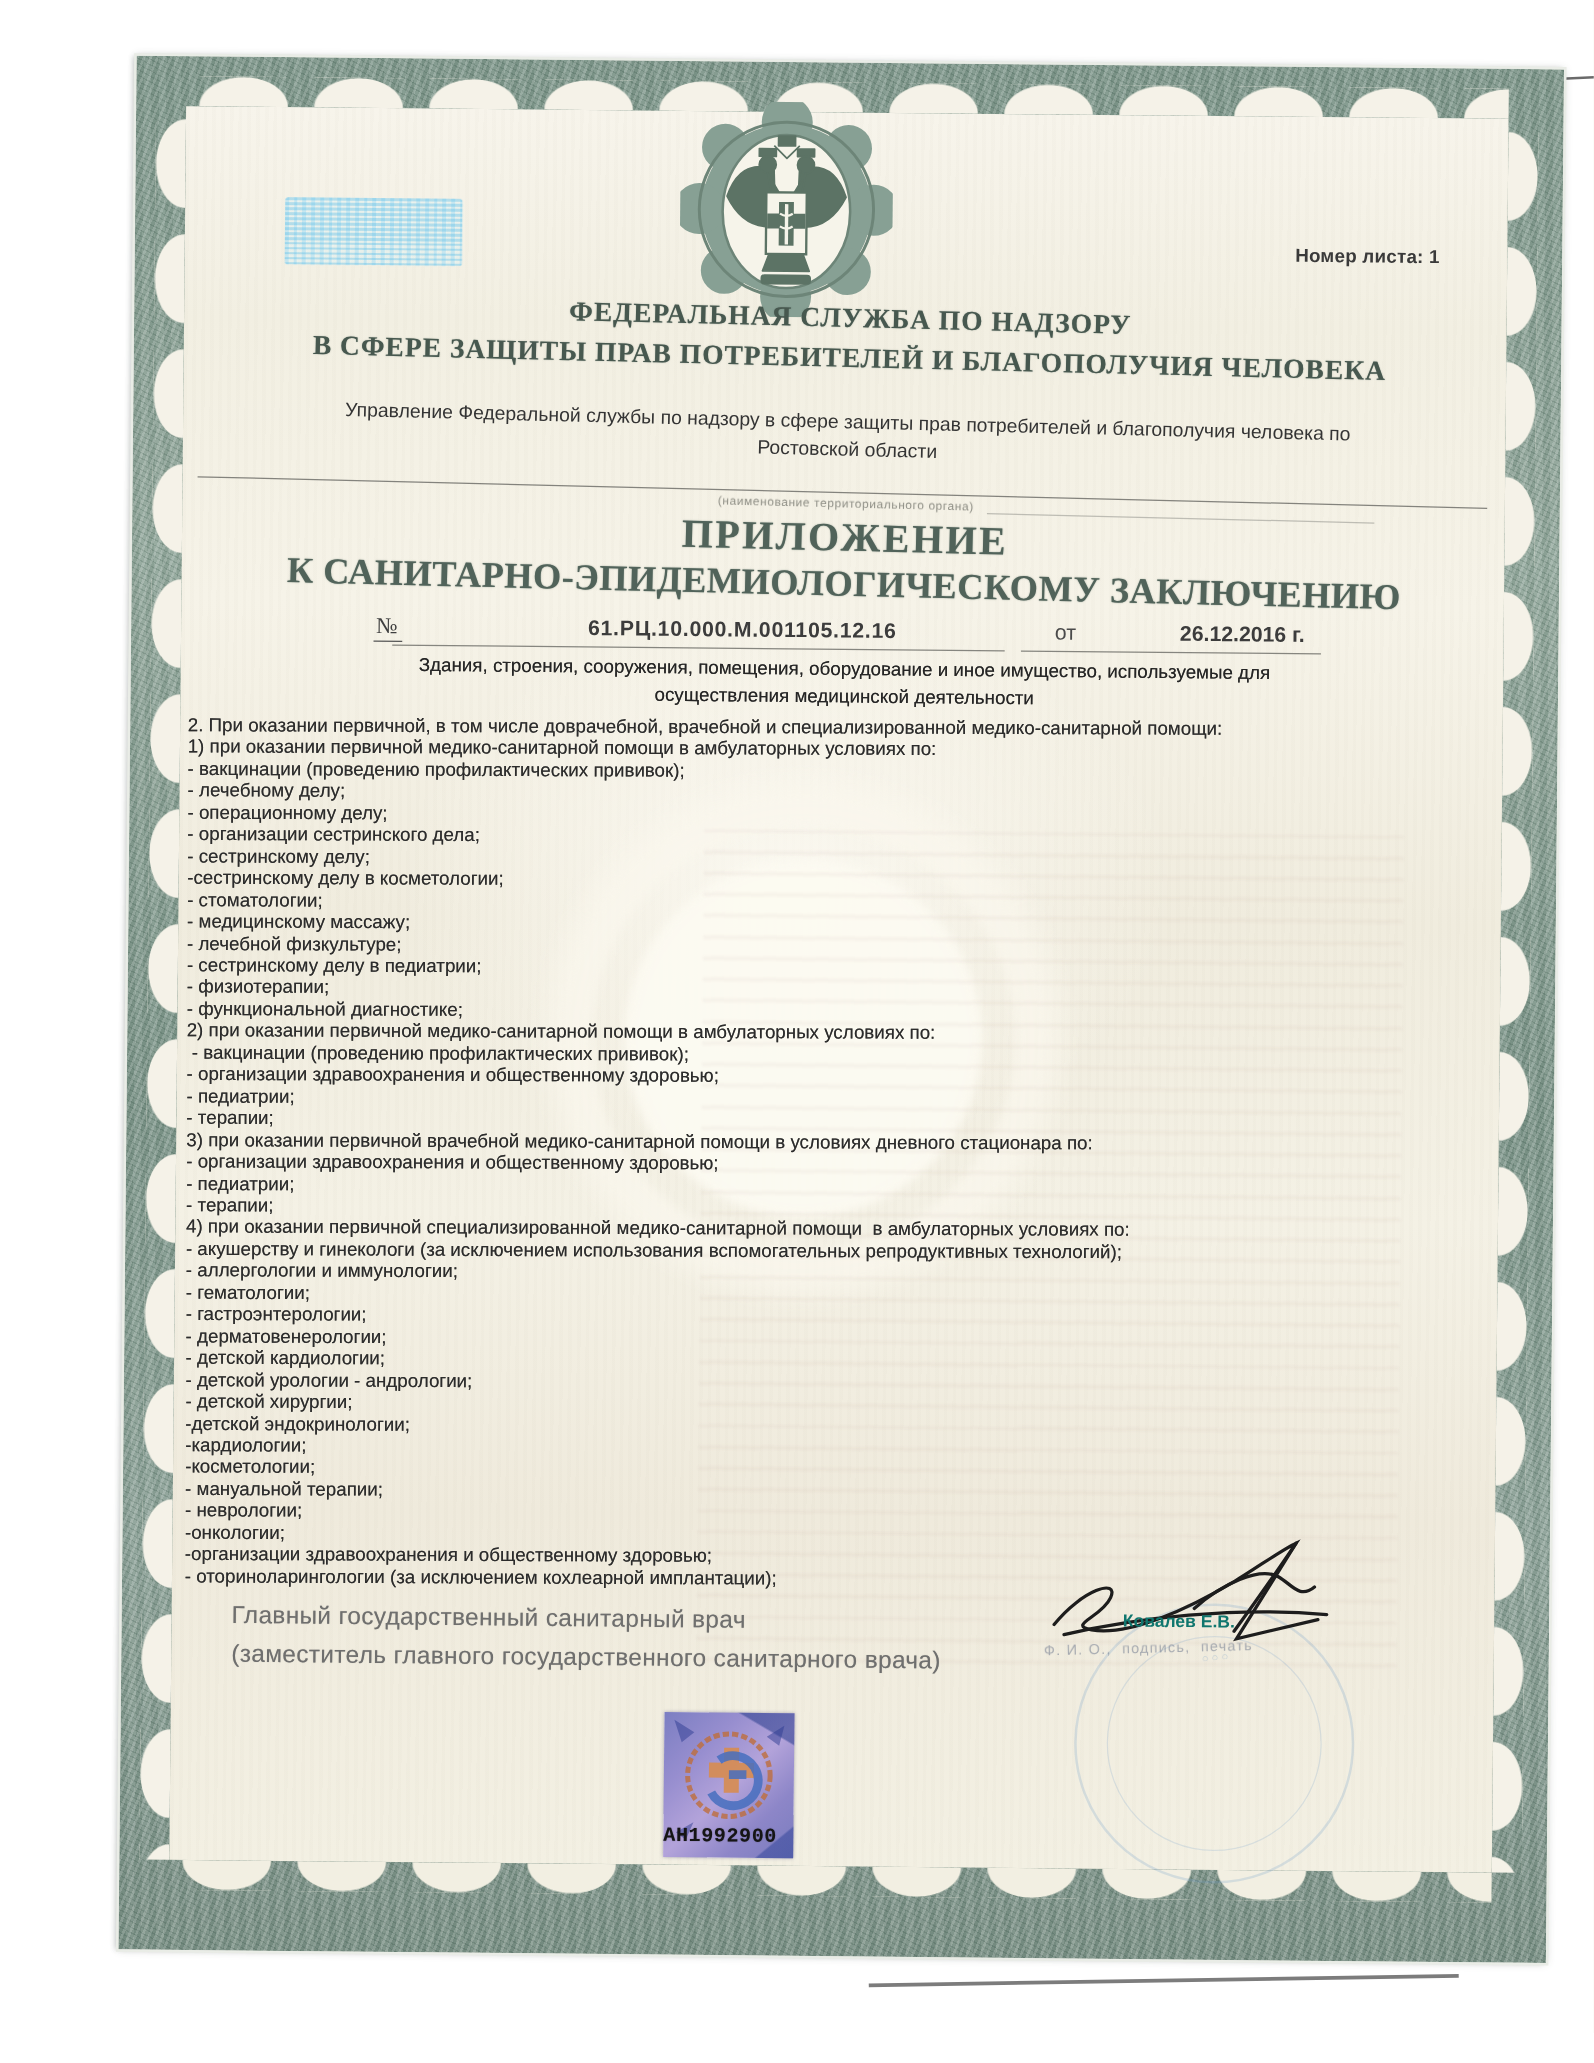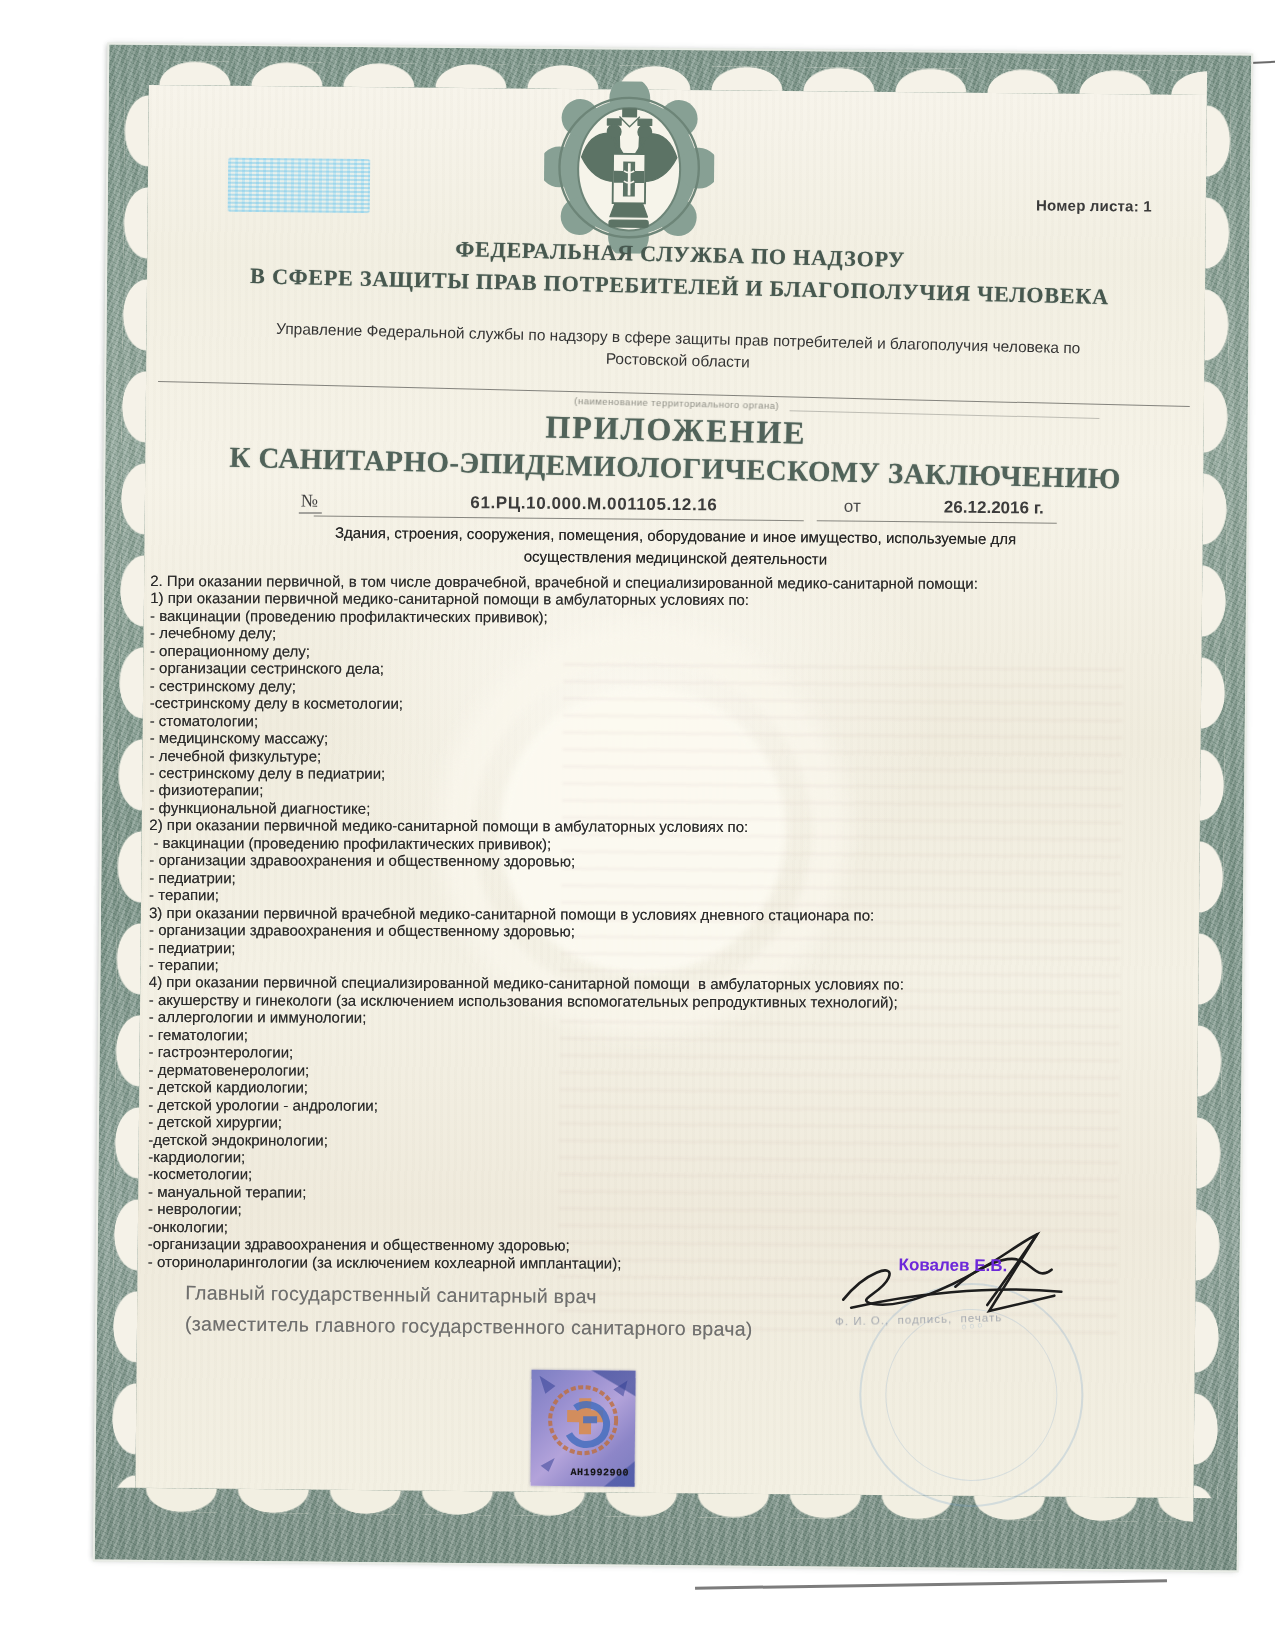--- a/index.html
+++ b/index.html
@@ -109,34 +109,34 @@
   .footer-title{position:absolute;left:44px;color:#6f6f6e;font-size:19.5px;letter-spacing:.3px;
     text-shadow:0 0 .6px rgba(110,110,110,.5);}
   .footer-title.l1{top:1196px;}
   .footer-title.l2{top:1227px;}
   .stamp{position:absolute;left:719px;top:1190px;width:220px;height:220px;border-radius:50%;
     border:2px solid rgba(95,145,200,.23);opacity:.9;}
   .stamp .inner{position:absolute;inset:24px;border-radius:50%;border:1.3px solid rgba(95,145,200,.2);}
   .stamp .txt{position:absolute;left:30px;top:36px;width:160px;text-align:center;
     font-size:9px;color:rgba(90,140,195,.4);filter:blur(.6px);transform:rotate(-6deg);}
   .signature{position:absolute;left:688px;top:1132px;width:250px;height:110px;}
-  .signer-name{position:absolute;left:757px;top:1163px;font-size:17px;font-weight:bold;color:#6d28d9;}
+  .signer-name{position:absolute;left:757px;top:1196px;font-size:14px;font-weight:bold;color:#0f766e;}
   .sig-caption{position:absolute;left:694px;top:1221px;font-size:11.5px;color:rgba(115,125,145,.6);
     transform:rotate(-2deg);filter:blur(.3px);letter-spacing:1px;white-space:pre;}
   .sticker{position:absolute;left:391px;top:1281px;width:104px;height:116px;
     background:
       linear-gradient(210deg, rgba(40,60,140,.55) 0 14%, rgba(0,0,0,0) 15%),
       linear-gradient(320deg, rgba(45,65,150,.5) 0 12%, rgba(0,0,0,0) 13%),
       linear-gradient(135deg,#7b7ec2 0%,#978ecf 28%,#b3a3da 52%,#8d86c8 75%,#7a7cbe 100%);
     box-shadow:0 0 3px rgba(50,50,110,.4);
   }
   .sticker svg{position:absolute;left:0;top:0;}
   .sticker .serial{position:absolute;left:0;right:0;bottom:8px;text-align:left;
-    font-family:"Liberation Mono", monospace;font-size:10px;font-weight:bold;color:#151515;
-    letter-spacing:.5px;text-shadow:0 0 1px rgba(0,0,0,.4);margin-left:40px;}
+    font-family:"Liberation Mono", monospace;font-size:16px;font-weight:bold;color:#151515;
+    letter-spacing:.5px;text-shadow:0 0 1px rgba(0,0,0,.4);}
   .artifact-line{position:absolute;background:#454545;opacity:.8;}
   .artifact-line.top{left:1048px;top:66px;width:228px;height:2.4px;transform:rotate(-2.6deg);}
   .artifact-line.bottom{left:695px;top:1583px;width:472px;height:2.6px;transform:rotate(-.9deg);opacity:.7;}
 </style>
 </head>
 <body>
 
 <div class="artifact-line top"></div>
 <div class="artifact-line bottom"></div>
 

